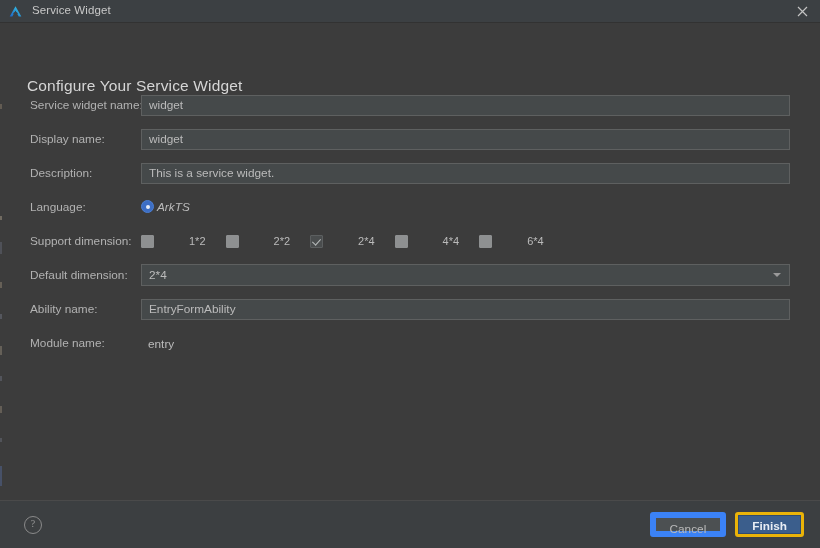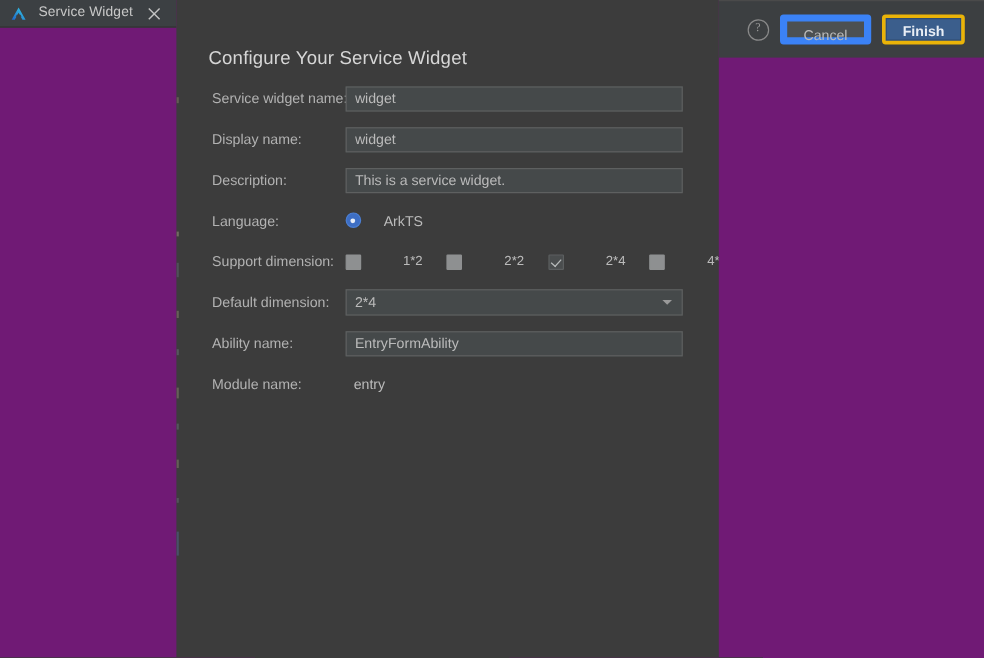--- a/index.html
+++ b/index.html
@@ -13,23 +13,23 @@
     background: #3c3c3c;
     font-family: "Liberation Sans", sans-serif;
     color: #bbbbbb;
     -webkit-font-smoothing: antialiased;
   }
 
   .dialog {
     position: relative;
     width: 820px;
     height: 548px;
-    background: #701a75;
-    display: flex;
-    flex-direction: row;
+    background: #7f1d1d;
+    display: flex;
+    flex-direction: column;
     box-sizing: border-box;
   }
 
   
   .titlebar {
     position: relative;
     height: 23px;
     min-height: 23px;
     background: #3c4043;
     display: flex;
@@ -68,21 +68,21 @@
     position: relative;
     flex: 1 1 auto;
     background: #3c3c3c;
     padding: 0;
     overflow: hidden;
   }
 
   .page-heading {
     position: absolute;
     left: 27px;
-    top: 40px;
+    top: 54px;
     font-size: 15.5px;
     color: #d6d6d6;
     letter-spacing: 0.15px;
     white-space: nowrap;
   }
 
   .form {
     position: absolute;
     left: 0;
     top: 65px;
@@ -158,21 +158,22 @@
 
   
   .radio-group {
     display: flex;
     align-items: center;
     gap: 7px;
   }
   .radio-item {
     display: flex;
     align-items: flex-start;
-    gap: 19px;
+    gap: 3px;
+    font-style: italic;
   }
   .radio-dot {
     position: relative;
     width: 13px;
     height: 13px;
     border-radius: 50%;
     background: #3d6ec4;
     border: 1px solid #4b7fd4;
     box-sizing: border-box;
     flex: 0 0 auto;

